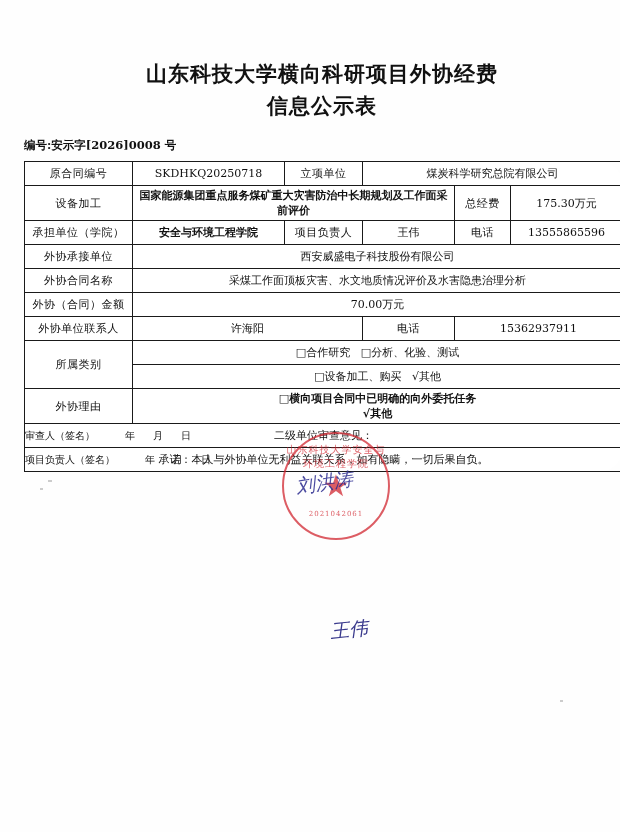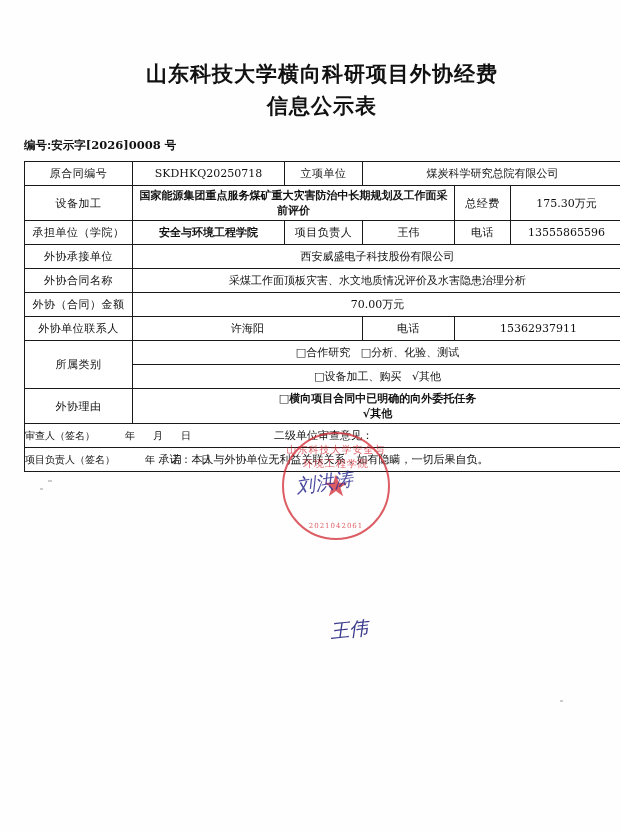--- a/index.html
+++ b/index.html
@@ -120,21 +120,21 @@
   .stamp .arc-top, .stamp .arc-bot {
     position: absolute;
     left: 0; right: 0;
     text-align: center;
     color: #d0202a;
     font-size: 10px;
     font-family: "DejaVu Serif", serif;
     letter-spacing: 1px;
   }
   .stamp .arc-top { top: 9px; }
-  .stamp .arc-bot { bottom: 8px; font-size: 7px; }
+  .stamp .arc-bot { bottom: 20px; font-size: 7px; }
   .stamp-overtext {
     position: absolute;
     left: 296px; top: 470px;
     color: #2b2b8f;
     font-family: "DejaVu Serif", serif;
     font-size: 19px;
     font-style: italic;
     transform: rotate(-8deg);
     opacity: 0.85;
   }

